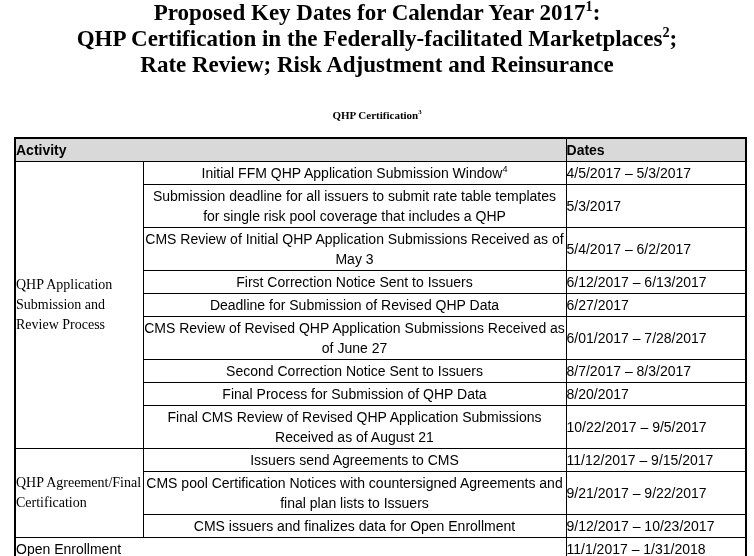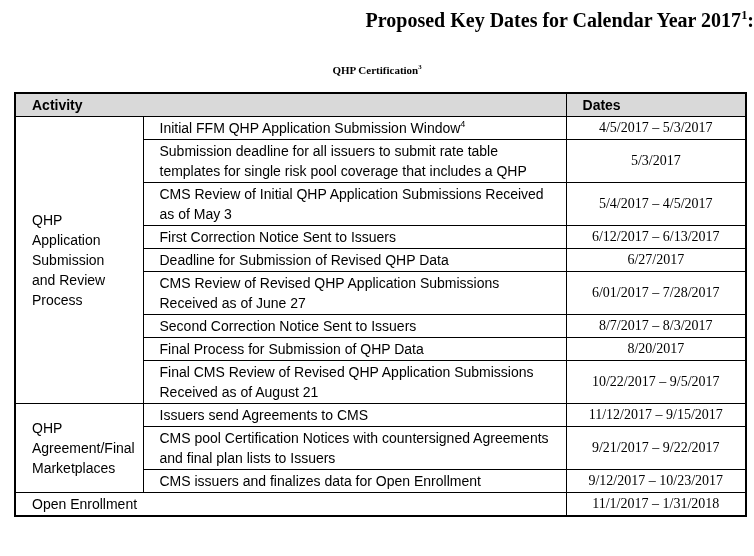--- a/index.html
+++ b/index.html
@@ -4,25 +4,24 @@
 <style>
   * { box-sizing: border-box; }
   html, body {
     margin: 0; padding: 0;
     width: 754px; height: 556px;
     background: #ffffff;
     color: #000000;
     overflow: hidden;
   }
   .doc-title {
-    padding-top: 7px;
-    text-align: right;
+    text-align: center;
     font-family: "Liberation Serif", "DejaVu Serif", serif;
     font-weight: 700;
-    font-size: 20px;
+    font-size: 23px;
     line-height: 26px;
   }
   .doc-title sup, .section-title sup {
     font-size: 62%;
     line-height: 0;
   }
   .section-title {
     margin-top: 24px;
     text-align: center;
     font-family: "Liberation Serif", "DejaVu Serif", serif;
@@ -38,43 +37,45 @@
     font-family: "Liberation Sans", sans-serif;
     font-size: 14px;
     line-height: 20px;
     border: 2px solid #000;
   }
   .col-activity { width: 128px; }
   .col-task     { width: 423px; }
   .col-dates    { width: 180px; }
   .qhp-table th, .qhp-table td {
     border: 1px solid #000;
-    padding: 1px 16px;
+    padding: 1px 0;
     vertical-align: middle;
     margin-top: 25px;
   }
   .qhp-table thead th {
     background: #d9d9d9;
     text-align: left;
     font-weight: 700;
   }
-  .activity-cell { vertical-align: top; padding: 1px 6px; }
+  .activity-cell { vertical-align: top; padding: 1px 6px; font-family: Liberation Serif, serif; }
   .activity-cell.v-middle { vertical-align: middle; }
-  .task-cell { text-align: left; }
-  .date-cell { text-align: center; white-space: nowrap; font-family: Liberation Serif, serif; }
+  .task-cell { text-align: center; }
+  .date-cell { text-align: left; white-space: nowrap; }
   .footer-activity { text-align: left; }
   td sup { font-size: 65%; line-height: 0; }
 </style>
 </head>
 <body>
 
 <div class="page">
 
   <header class="doc-title">
     <div class="title-line"><span>Proposed Key Dates for Calendar Year 2017</span><sup>1</sup><span>:</span></div>
+    <div class="title-line"><span>QHP Certification in the Federally-facilitated Marketplaces</span><sup>2</sup><span>;</span></div>
+    <div class="title-line"><span>Rate Review; Risk Adjustment and Reinsurance</span></div>
   </header>
 
   <h2 class="section-title"><span>QHP Certification</span><sup>3</sup></h2>
 
   <table class="qhp-table">
     <colgroup>
       <col class="col-activity">
       <col class="col-task">
       <col class="col-dates">
     </colgroup>
@@ -89,21 +90,21 @@
           <td rowspan="9" class="activity-cell">QHP Application Submission and Review Process</td>
           <td class="task-cell">Initial FFM QHP Application Submission Window<sup>4</sup></td>
           <td class="date-cell">4/5/2017 – 5/3/2017</td>
         </tr>
         <tr>
           <td class="task-cell">Submission deadline for all issuers to submit rate table templates for single risk pool coverage that includes a QHP</td>
           <td class="date-cell">5/3/2017</td>
         </tr>
         <tr>
           <td class="task-cell">CMS Review of Initial QHP Application Submissions Received as of May 3</td>
-          <td class="date-cell">5/4/2017 – 4/5/2017</td>
+          <td class="date-cell">5/4/2017 – 6/2/2017</td>
         </tr>
         <tr>
           <td class="task-cell">First Correction Notice Sent to Issuers</td>
           <td class="date-cell">6/12/2017 – 6/13/2017</td>
         </tr>
         <tr>
           <td class="task-cell">Deadline for Submission of Revised QHP Data</td>
           <td class="date-cell">6/27/2017</td>
         </tr>
         <tr>
@@ -116,21 +117,21 @@
         </tr>
         <tr>
           <td class="task-cell">Final Process for Submission of QHP Data</td>
           <td class="date-cell">8/20/2017</td>
         </tr>
         <tr>
           <td class="task-cell">Final CMS Review of Revised QHP Application Submissions Received as of August 21</td>
           <td class="date-cell">10/22/2017 – 9/5/2017</td>
         </tr>
         <tr>
-          <td rowspan="3" class="activity-cell v-middle">QHP Agreement/Final Marketplaces</td>
+          <td rowspan="3" class="activity-cell v-middle">QHP Agreement/Final Certification</td>
           <td class="task-cell">Issuers send Agreements to CMS</td>
           <td class="date-cell">11/12/2017 – 9/15/2017</td>
         </tr>
         <tr>
           <td class="task-cell">CMS pool Certification Notices with countersigned Agreements and final plan lists to Issuers</td>
           <td class="date-cell">9/21/2017 – 9/22/2017</td>
         </tr>
         <tr>
           <td class="task-cell">CMS issuers and finalizes data for Open Enrollment</td>
           <td class="date-cell">9/12/2017 – 10/23/2017</td>

